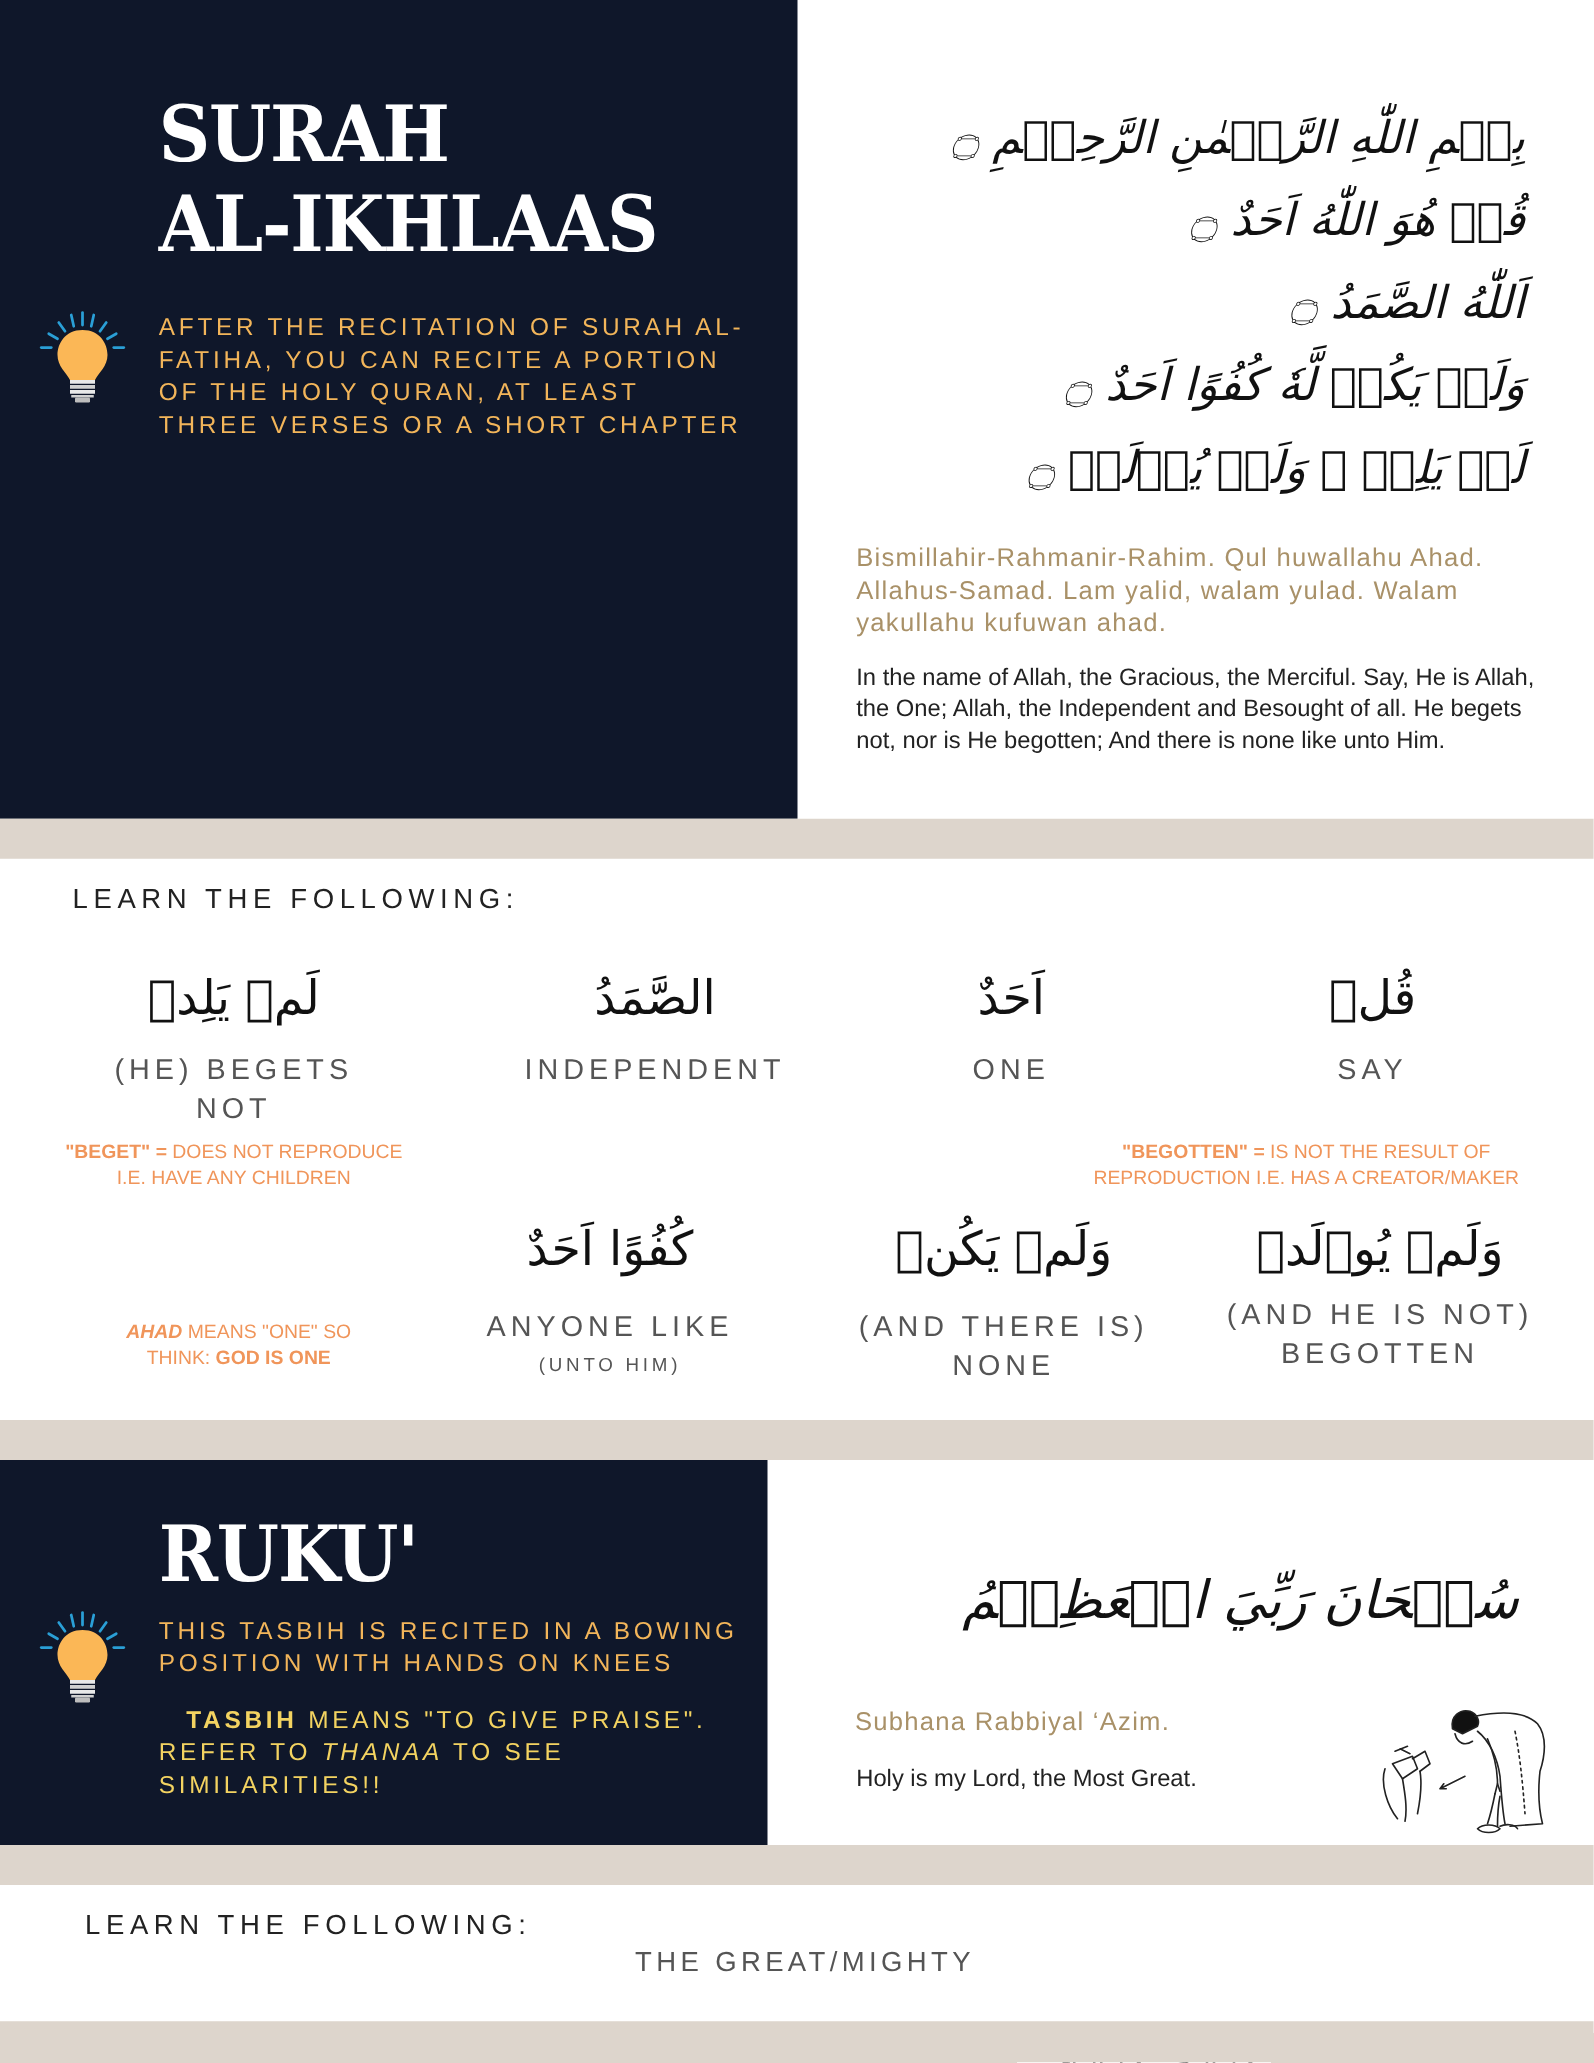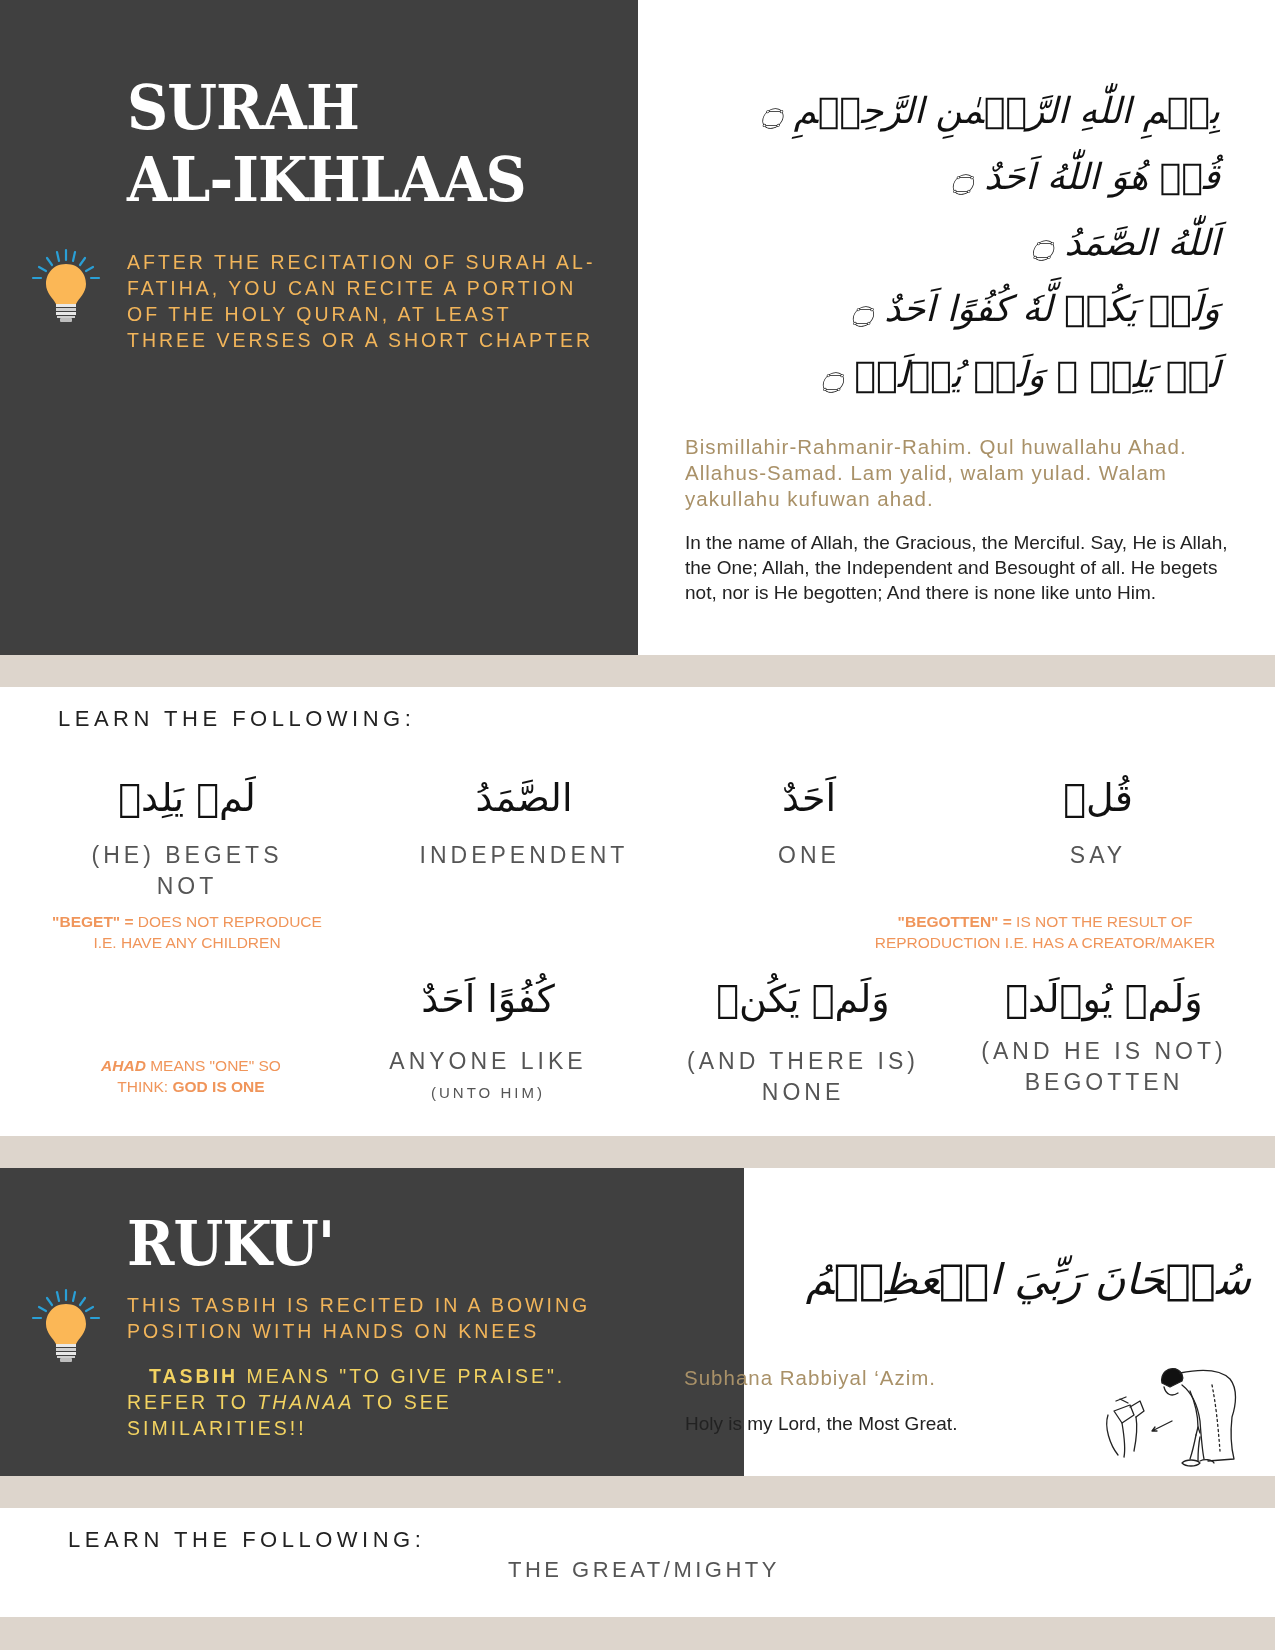--- a/index.html
+++ b/index.html
@@ -1,19 +1,19 @@
 <!DOCTYPE html>
 <html><head>
 <meta charset="utf-8">
 <style>
   * { box-sizing: border-box; margin: 0; padding: 0; }
   html, body { width: 1275px; height: 1650px; background: #ffffff; overflow: hidden; }
   body { position: relative; font-family: "Liberation Sans", sans-serif; }
   .abs { position: absolute; }
-  .dark { background: #404040; }
+  .dark { background: #0f172a; }
   .band { background: #ddd5cc; left: 0; width: 1275px; height: 32px; }
   .title {
     font-family: "DejaVu Serif", "Liberation Serif", serif;
     font-weight: bold; color: #ffffff; letter-spacing: -1px;
     transform: scaleX(0.92); transform-origin: left top;
   }
   .tip {
     font-family: "Liberation Sans", sans-serif;
     color: #f2b55a; letter-spacing: 3px; font-size: 19.5px; line-height: 26px;
   }
@@ -130,21 +130,21 @@
 <div class="abs word" style="left:964px;top:977px;width:280px;">
   <div class="ar">وَلَمۡ يُوۡلَدۡ</div>
   <div class="lbl" style="margin-top:15px;">
     <div>(AND HE IS NOT)</div>
     <div>BEGOTTEN</div>
   </div>
 </div>
 
 <div class="abs band" style="top:1136px;"></div>
 
-<div class="abs dark" style="left:0;top:1168px;width:744px;height:308px;">
+<div class="abs dark" style="left:0;top:1168px;width:614px;height:308px;">
   <div class="abs title" style="left:127px;top:40px;font-size:62px;line-height:72px;">RUKU'</div>
   <div class="abs bulb" style="left:31px;top:120px;">
     <svg width="70" height="76" viewBox="0 0 70 76">
       <g stroke="#2a9fd6" stroke-width="2.2" stroke-linecap="round">
         <line x1="35" y1="2" x2="35" y2="12"></line>
         <line x1="26" y1="4" x2="28" y2="13"></line>
         <line x1="44" y1="4" x2="42" y2="13"></line>
         <line x1="16" y1="10" x2="21" y2="17"></line>
         <line x1="54" y1="10" x2="49" y2="17"></line>
         <line x1="8" y1="19" x2="15" y2="23"></line>
@@ -159,21 +159,21 @@
       <rect x="26" y="68" width="18" height="2" fill="#d0d0d0"></rect>
       <rect x="29" y="70" width="12" height="4" rx="1" fill="#bdbdbd"></rect>
     </svg>
   </div>
   <div class="abs tip" style="left:127px;top:124px;width:500px;">THIS TASBIH IS RECITED IN A BOWING POSITION WITH HANDS ON KNEES</div>
   <div class="abs tip tip2" style="left:127px;top:195px;width:470px;">
     <b>TASBIH</b><span> MEANS "TO GIVE PRAISE". REFER TO </span><i>THANAA</i><span> TO SEE SIMILARITIES!!</span>
   </div>
 </div>
 
-<div class="abs arabic" style="left:696px;top:1250px;width:555px;font-size:42px;line-height:60px;text-align:right;">سُبۡحَانَ رَبِّيَ الۡعَظِيۡمُ</div>
+<div class="abs arabic" style="left:660px;top:1250px;width:555px;font-size:42px;line-height:60px;text-align:right;">سُبۡحَانَ رَبِّيَ الۡعَظِيۡمُ</div>
 <div class="abs translit" style="left:684px;top:1365px;">Subhana Rabbiyal ‘Azim.</div>
 <div class="abs transl" style="left:685px;top:1411px;">Holy is my Lord, the Most Great.</div>
 
 <div class="abs" style="left:1100px;top:1355px;width:145px;height:115px;">
   <svg width="145" height="115" viewBox="0 0 145 115" fill="none" stroke="#222" stroke-width="1.3" stroke-linecap="round" stroke-linejoin="round">
 
     <path d="M62 28 C60 18 68 12 76 14 C82 16 84 22 82 26 L70 32 Z" fill="#111"></path>
     <path d="M64 32 C66 40 72 42 78 38"></path>
 
     <path d="M80 18 C100 14 120 14 130 24 C138 34 136 50 132 62 C130 80 132 96 134 104 L108 106"></path>

